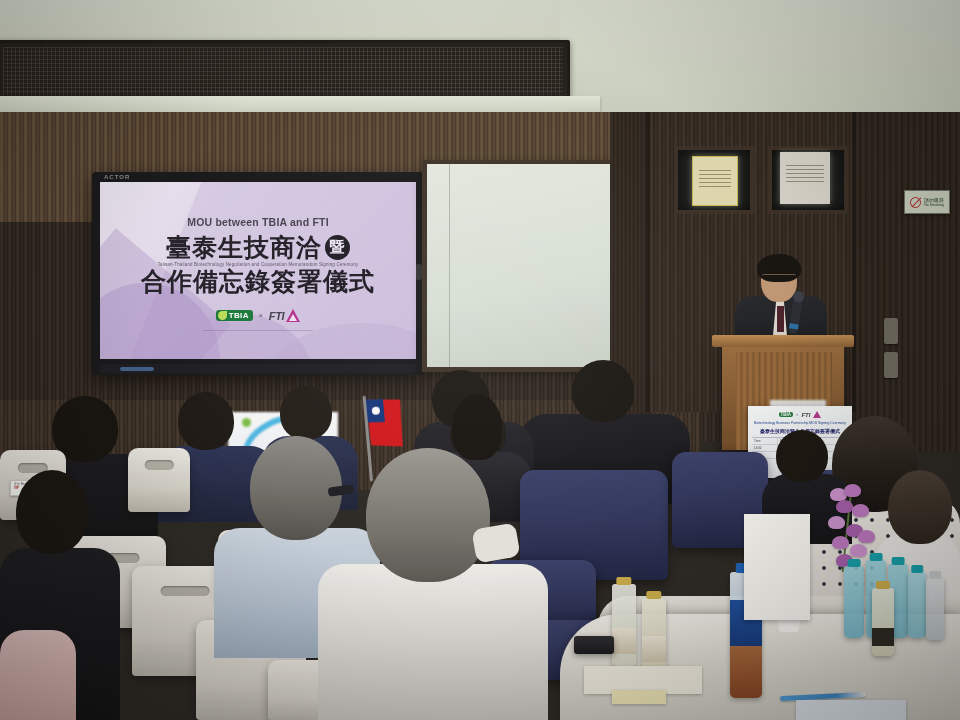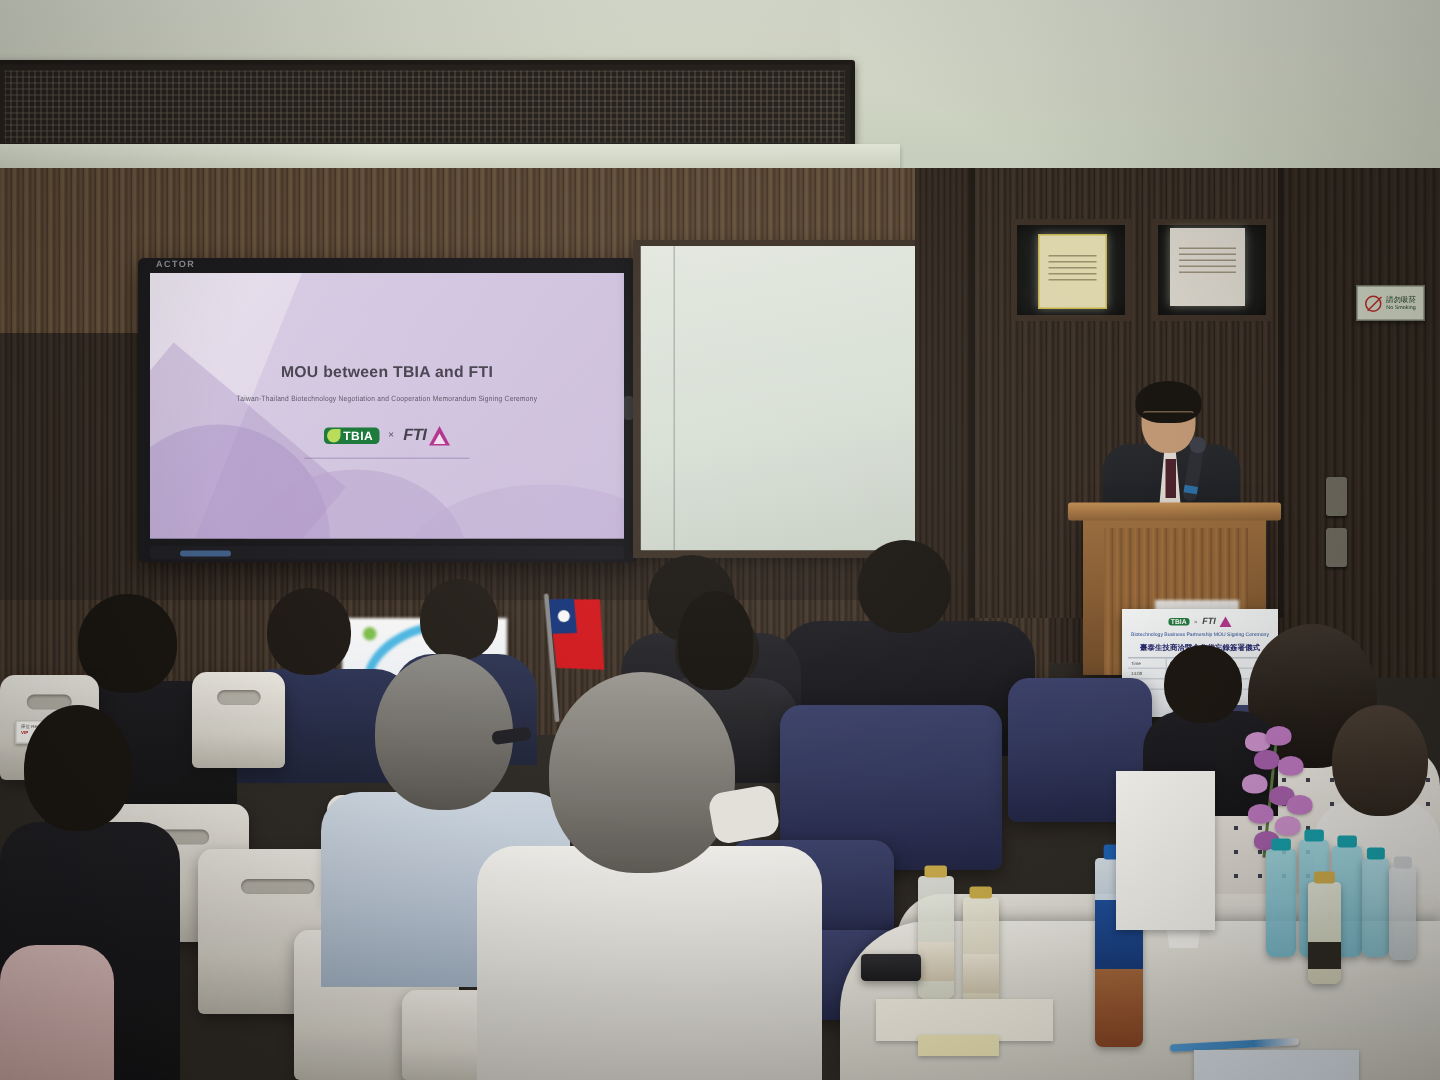--- a/index.html
+++ b/index.html
@@ -506,23 +506,28 @@
     <div class="screen">
       <div class="slide-diag"></div>
       <div class="slide-corner-dark"></div>
       <div class="slide-hill-a"></div>
       <div class="slide-hill-b"></div>
       <div class="slide-hill-c"></div>
 
       <div class="slide-inner">
         <div class="slide-eyebrow">MOU between TBIA and FTI</div>
 
+        <div class="slide-line-1">
+          <span>臺泰生技商洽</span>
+          <span class="seal-char">暨</span>
+        </div>
 
         <div class="slide-sub">Taiwan-Thailand Biotechnology Negotiation and Cooperation Memorandum Signing Ceremony</div>
 
+        <div class="slide-line-2">合作備忘錄簽署儀式</div>
 
         <div class="slide-logos">
           <span class="logo-tbia">
             <span class="leaf"></span>
             <span class="txt">TBIA</span>
           </span>
           <span class="logo-x">×</span>
           <span class="logo-fti">
             <span class="ftitxt">FTI</span>
             <span class="tri"></span>

